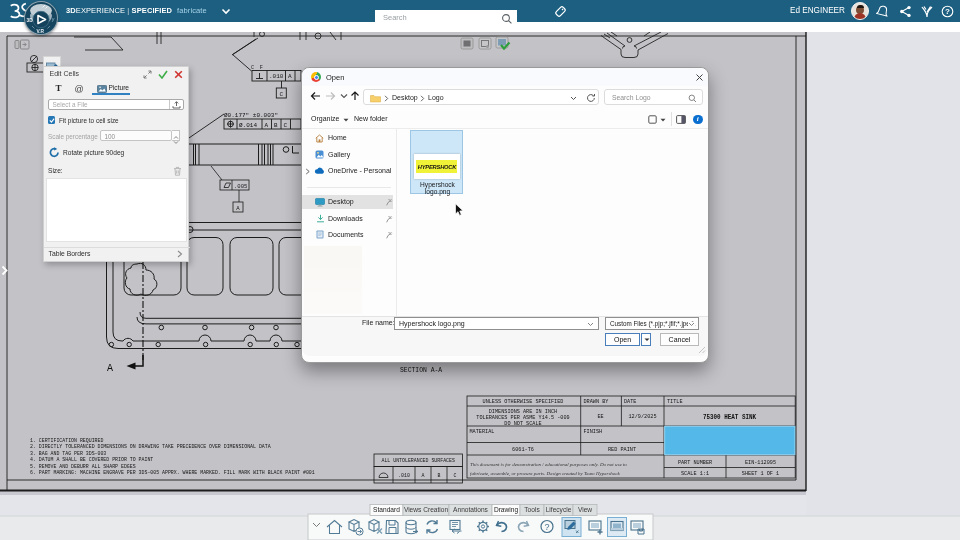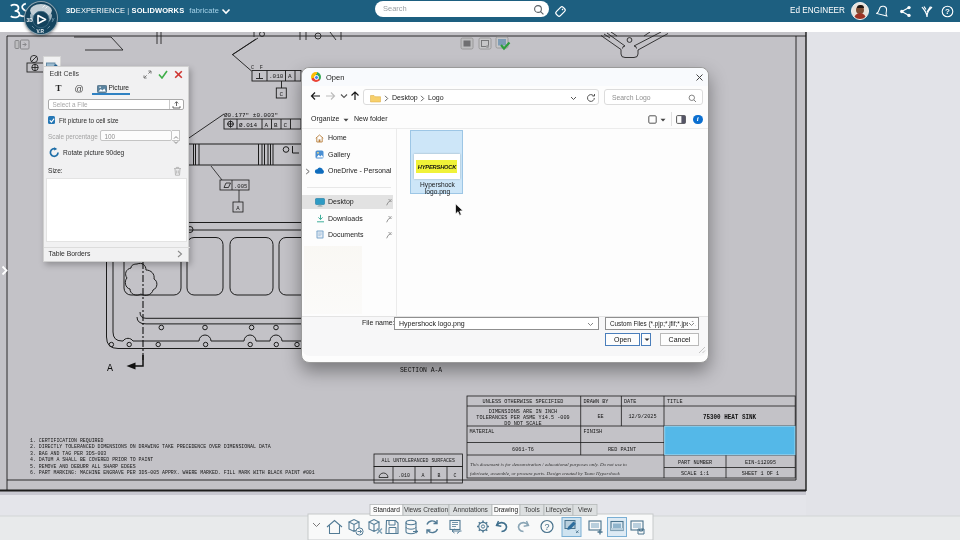--- a/index.html
+++ b/index.html
@@ -280,27 +280,27 @@
     <path d="M18.5 6.5 l2.5 -2.5 M21.5 7.5 l2 -2" stroke="#f0f4f6" stroke-width="1"></path>
     <circle cx="17" cy="18.5" r="8.2" fill="#14425c" stroke="#3d6a82" stroke-width="0.8"></circle>
     <path d="M14 14.5 l7.5 4 l-7.5 4 z" fill="none" stroke="#fff" stroke-width="1.6" stroke-linejoin="round"></path>
     <text x="2.5" y="20.5" font-size="4.8" font-weight="bold" fill="#e8eef2" font-family="Liberation Sans">3D</text>
     <text x="28" y="20" font-size="4.5" fill="#9fc0d2" font-family="Liberation Sans" font-style="italic">y</text>
     <text x="12.5" y="31.5" font-size="4.8" font-weight="bold" fill="#e8eef2" font-family="Liberation Sans">V.R</text>
     <path d="M8 25 l2.5 2.5 M26 25 l-2.5 2.5" stroke="#7d9bad" stroke-width="0.8"></path>
   </svg>
 
   <div class="abs" style="left:66px;top:0;height:22px;line-height:22px;color:#fff;font-size:7.5px;letter-spacing:0.1px;white-space:nowrap;z-index:31">
-    <b>3D</b>EXPERIENCE <span style="opacity:0.75">|</span> <b>SOLIDWORKS</b><span style="display:inline-block;width:5px"></span><span style="color:#a5d2e8">fabricate</span>
+    <b>3D</b>EXPERIENCE <span style="opacity:0.75">|</span> <b>SPECIFIED</b><span style="display:inline-block;width:5px"></span><span style="color:#a5d2e8">fabricate</span>
   </div>
   <svg class="abs" style="left:221px;top:8px;z-index:31" width="10" height="7" viewBox="0 0 10 7">
       <path d="M1.5 1.5 l3.5 3.5 l3.5 -3.5" stroke="#fff" stroke-width="1.6" fill="none"></path>
     </svg>
 
-  <div class="abs" style="left:375px;top:1px;width:174px;height:16px;border-radius:8px;background:#fff;z-index:31">
+  <div class="abs" style="left:375px;top:10px;width:142px;height:16px;border-radius:0;background:#fff;z-index:31">
     <span style="position:absolute;left:8px;top:3px;font-size:7.5px;color:#9aa0a4">Search</span>
     <svg class="abs" style="right:4px;top:2.5px" width="12" height="12" viewBox="0 0 12 12">
         <circle cx="5" cy="5" r="3.4" fill="none" stroke="#5a6066" stroke-width="1.1"></circle>
         <line x1="7.6" y1="7.6" x2="10.4" y2="10.4" stroke="#5a6066" stroke-width="1.1"></line>
       </svg>
   </div>
   <svg class="abs" style="left:553px;top:4px;z-index:31" width="15" height="15" viewBox="0 0 15 15">
     <g transform="rotate(45 7.5 7.5)">
       <rect x="4.6" y="2.6" width="5.8" height="9.8" rx="1.9" fill="none" stroke="#fff" stroke-width="1.25"></rect>
       <circle cx="7.5" cy="4.6" r="0.8" fill="#fff"></circle>

